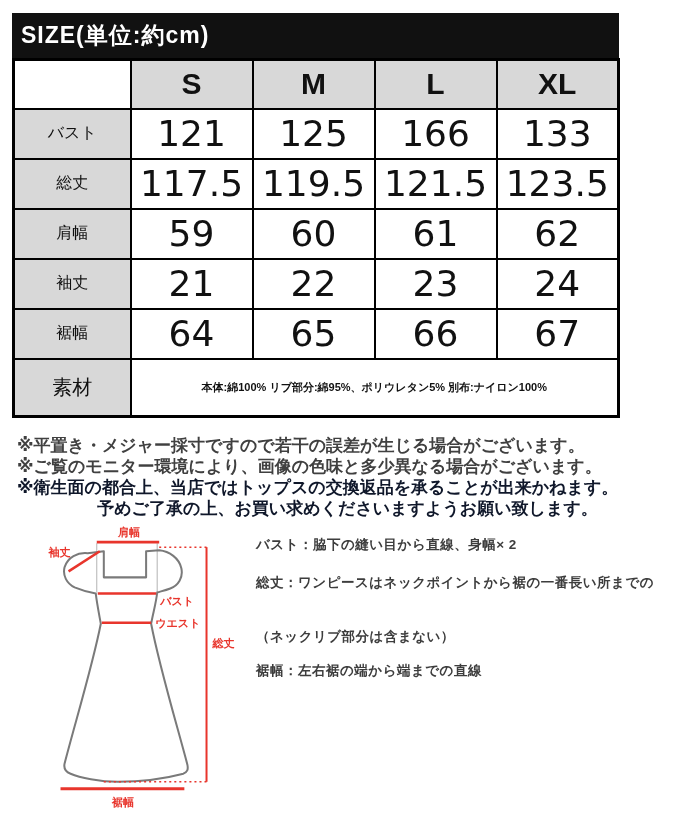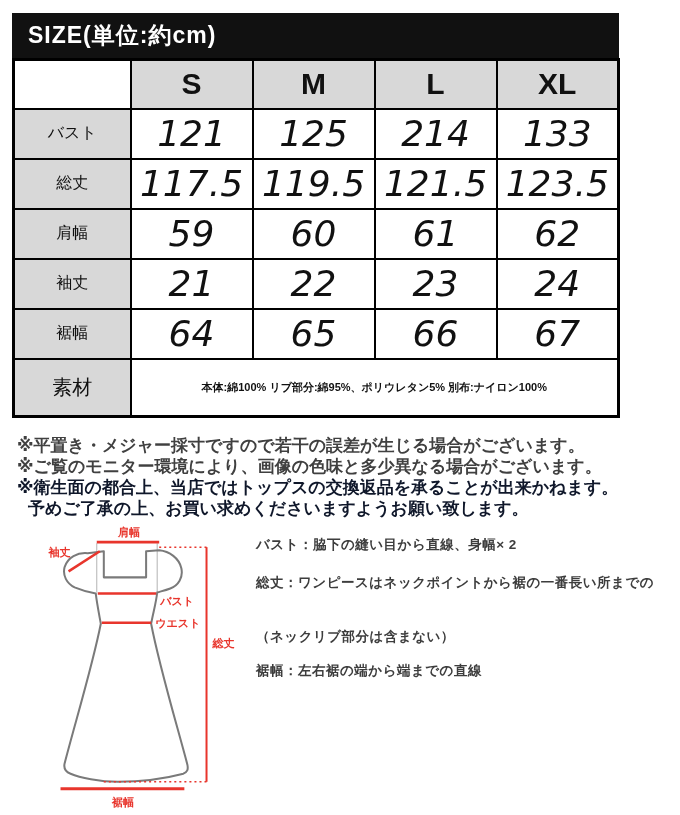--- a/index.html
+++ b/index.html
@@ -4,48 +4,48 @@
 <style>
   html,body{margin:0;padding:0;background:#fff;}
   #stage{
     position:relative;width:680px;height:815px;background:#ffffff;overflow:hidden;
     font-family:"Liberation Sans","DejaVu Sans",sans-serif;
   }
   
   .title-bar{
     position:absolute;left:12px;top:13px;width:607px;height:45px;
     background:#111111;color:#ffffff;display:flex;align-items:center;
-    box-sizing:border-box;padding-left:16px;
+    box-sizing:border-box;padding-left:9px;
   }
   .title-bar span{font-size:23px;font-weight:bold;letter-spacing:1px;}
   
   table.size{
     position:absolute;left:12px;top:58px;width:607px;
     border-collapse:collapse;table-layout:fixed;
     border:3px solid #000;
   }
   table.size td{
     border:2px solid #000;text-align:center;vertical-align:middle;
     padding:0;box-sizing:border-box;color:#111;
   }
   td.blank{background:#ffffff;}
   td.colhead{background:#d8d8d8;font-size:30px;font-weight:bold;height:49px;}
   td.rowlabel{background:#d8d8d8;font-size:16px;height:50px;}
-  td.val{background:#ffffff;font-size:36px;font-family:"DejaVu Sans",sans-serif;font-style:italic;}
+  td.val{background:#ffffff;font-size:36px;font-family:"DejaVu Sans",sans-serif;}
   td.material-label{background:#d8d8d8;font-size:20px;height:58px;}
   td.material-val{
     background:#ffffff;font-size:11px;font-weight:bold;line-height:24px;
     padding:4px 10px;text-align:center;
   }
   
   .notes{position:absolute;left:17px;top:435px;width:650px;}
   .note{font-size:17px;font-weight:bold;line-height:21px;white-space:nowrap;}
   .note-black{color:#404040;}
   .note-red{color:#0f172a;}
-  .note-indent{padding-left:11px;}
+  .note-indent{padding-left:11px;text-align:center;}
   
   .diagram{position:absolute;left:15px;top:523px;width:232px;height:292px;}
   
   .desc{position:absolute;left:256px;width:424px;font-size:13.5px;font-weight:bold;
         color:#3d3d3d;letter-spacing:0.5px;white-space:nowrap;}
   .d0{top:536px;} .d1{top:574px;} .d2{top:593px;} .d3{top:607px;}
   .d4{top:628px;} .d5{top:662px;}
 </style>
 </head>
 <body>
@@ -69,21 +69,21 @@
         <td class="blank"></td>
         <td class="colhead">S</td>
         <td class="colhead">M</td>
         <td class="colhead">L</td>
         <td class="colhead">XL</td>
       </tr>
       <tr>
         <td class="rowlabel">バスト</td>
         <td class="val">121</td>
         <td class="val">125</td>
-        <td class="val">214</td>
+        <td class="val">166</td>
         <td class="val">133</td>
       </tr>
       <tr>
         <td class="rowlabel">総丈</td>
         <td class="val">117.5</td>
         <td class="val">119.5</td>
         <td class="val">121.5</td>
         <td class="val">123.5</td>
       </tr>
       <tr>

